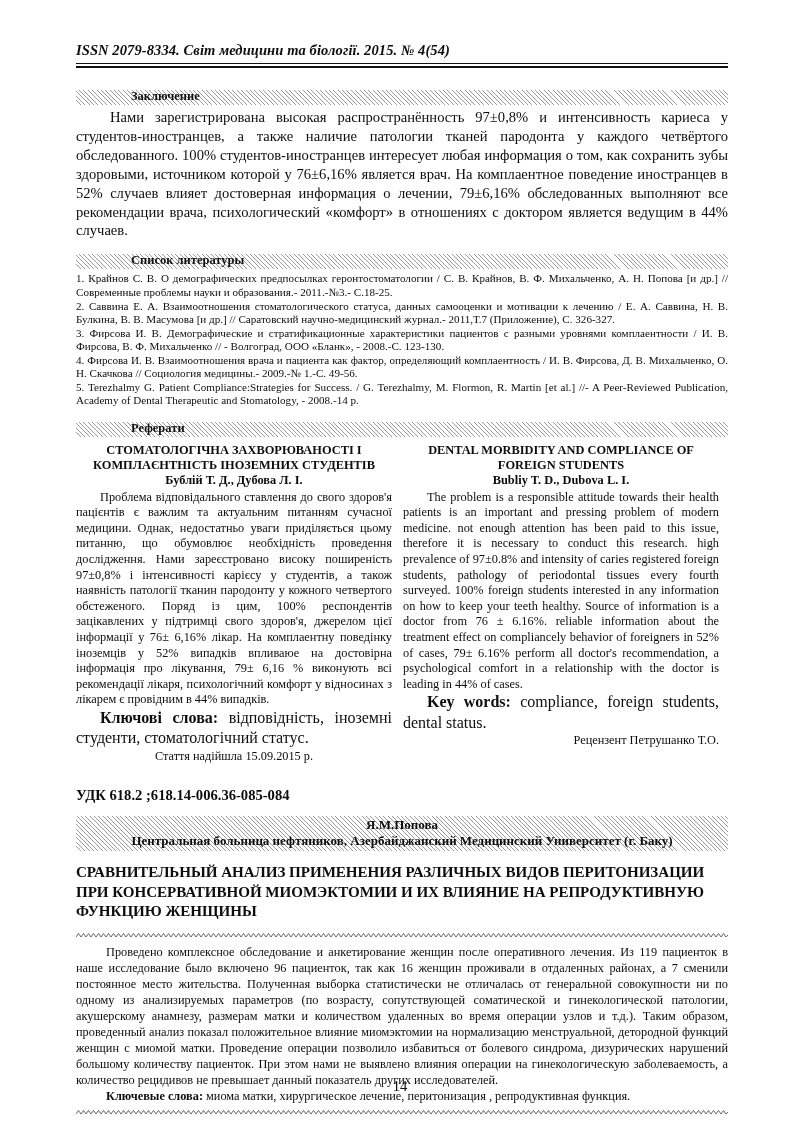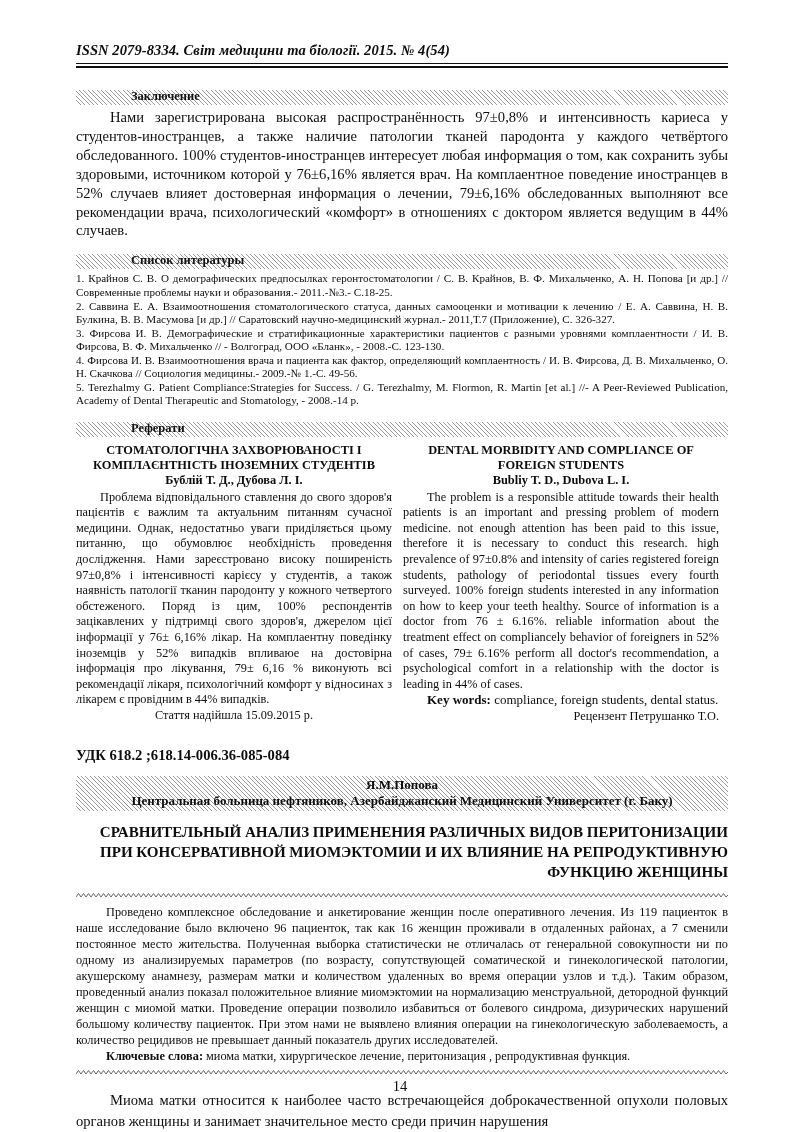--- a/index.html
+++ b/index.html
@@ -108,21 +108,21 @@
   }
   .ab-body {
     text-align: justify;
     font-size: 12.3px;
     line-height: 1.27;
     margin: 0;
     text-indent: 24px;
   }
   .ab-kw {
     text-align: justify;
-    font-size: 13px;
+    font-size: 16px;
     line-height: 1.27;
     margin: 0;
     text-indent: 24px;
   }
   .ab-kw b { font-weight: bold; }
   .ab-right {
     text-align: right;
     font-size: 12.3px;
     line-height: 1.3;
     margin: 0;
@@ -157,21 +157,21 @@
     line-height: 1.25;
   }
   .author-block .a-affil {
     font-weight: bold;
     font-size: 13px;
     line-height: 1.25;
   }
 
   
   .art-title {
-    text-align: right;
+    text-align: left;
     font-weight: bold;
     font-size: 15.1px;
     line-height: 1.30;
     margin: 12px 0 10px 0;
     letter-spacing: -0.05px;
   }
 
   
   .wavy {
     height: 7px;
@@ -242,20 +242,21 @@
     <div style="height:14px"></div>
     <div class="hatch-bar">
       <span class="bar-label">Реферати</span>
     </div>
 
     <div class="abstract-cols">
       <div class="col">
         <p class="ab-title">СТОМАТОЛОГІЧНА ЗАХВОРЮВАНОСТІ І КОМПЛАЄНТНІСТЬ ІНОЗЕМНИХ СТУДЕНТІВ</p>
         <p class="ab-authors">Бублій Т. Д., Дубова Л. І.</p>
         <p class="ab-body">Проблема відповідального ставлення до свого здоров'я пацієнтів є важлим та актуальним питанням сучасної медицини. Однак, недостатньо уваги приділяється цьому питанню, що обумовлює необхідність проведення дослідження. Нами зареєстровано високу поширеність 97±0,8% і інтенсивності карієсу у студентів, а також наявність патології тканин пародонту у кожного четвертого обстеженого. Поряд із цим, 100% респондентів зацікавлених у підтримці свого здоров'я, джерелом цієї інформації у 76± 6,16% лікар. На комплаентну поведінку іноземців у 52% випадків впливаюе на достовірна інформація про лікування, 79± 6,16 % виконують всі рекомендації лікаря, психологічний комфорт у відносинах з лікарем є провідним в 44% випадків.</p>
+        <p class="ab-kw"><b>Ключові слова:</b><span> відповідність, іноземні студенти, стоматологічний статус.</span></p>
         <p class="ab-date">Стаття надійшла 15.09.2015 р.</p>
       </div>
       <div class="col">
         <p class="ab-title">DENTAL MORBIDITY AND COMPLIANCE OF FOREIGN STUDENTS</p>
         <p class="ab-authors">Bubliy T. D., Dubova L. I.</p>
         <p class="ab-body">The problem is a responsible attitude towards their health patients is an important and pressing problem of modern medicine. not enough attention has been paid to this issue, therefore it is necessary to conduct this research. high prevalence of 97±0.8% and intensity of caries registered foreign students, pathology of periodontal tissues every fourth surveyed. 100% foreign students interested in any information on how to keep your teeth healthy. Source of information is a doctor from 76 ± 6.16%. reliable information about the treatment effect on compliancely behavior of foreigners in 52% of cases, 79± 6.16% perform all doctor's recommendation, a psychological comfort in a relationship with the doctor is leading in 44% of cases.</p>
         <p class="ab-kw"><b>Key words:</b><span> compliance, foreign students, dental status.</span></p>
         <p class="ab-right">Рецензент Петрушанко Т.О.</p>
       </div>
     </div>

